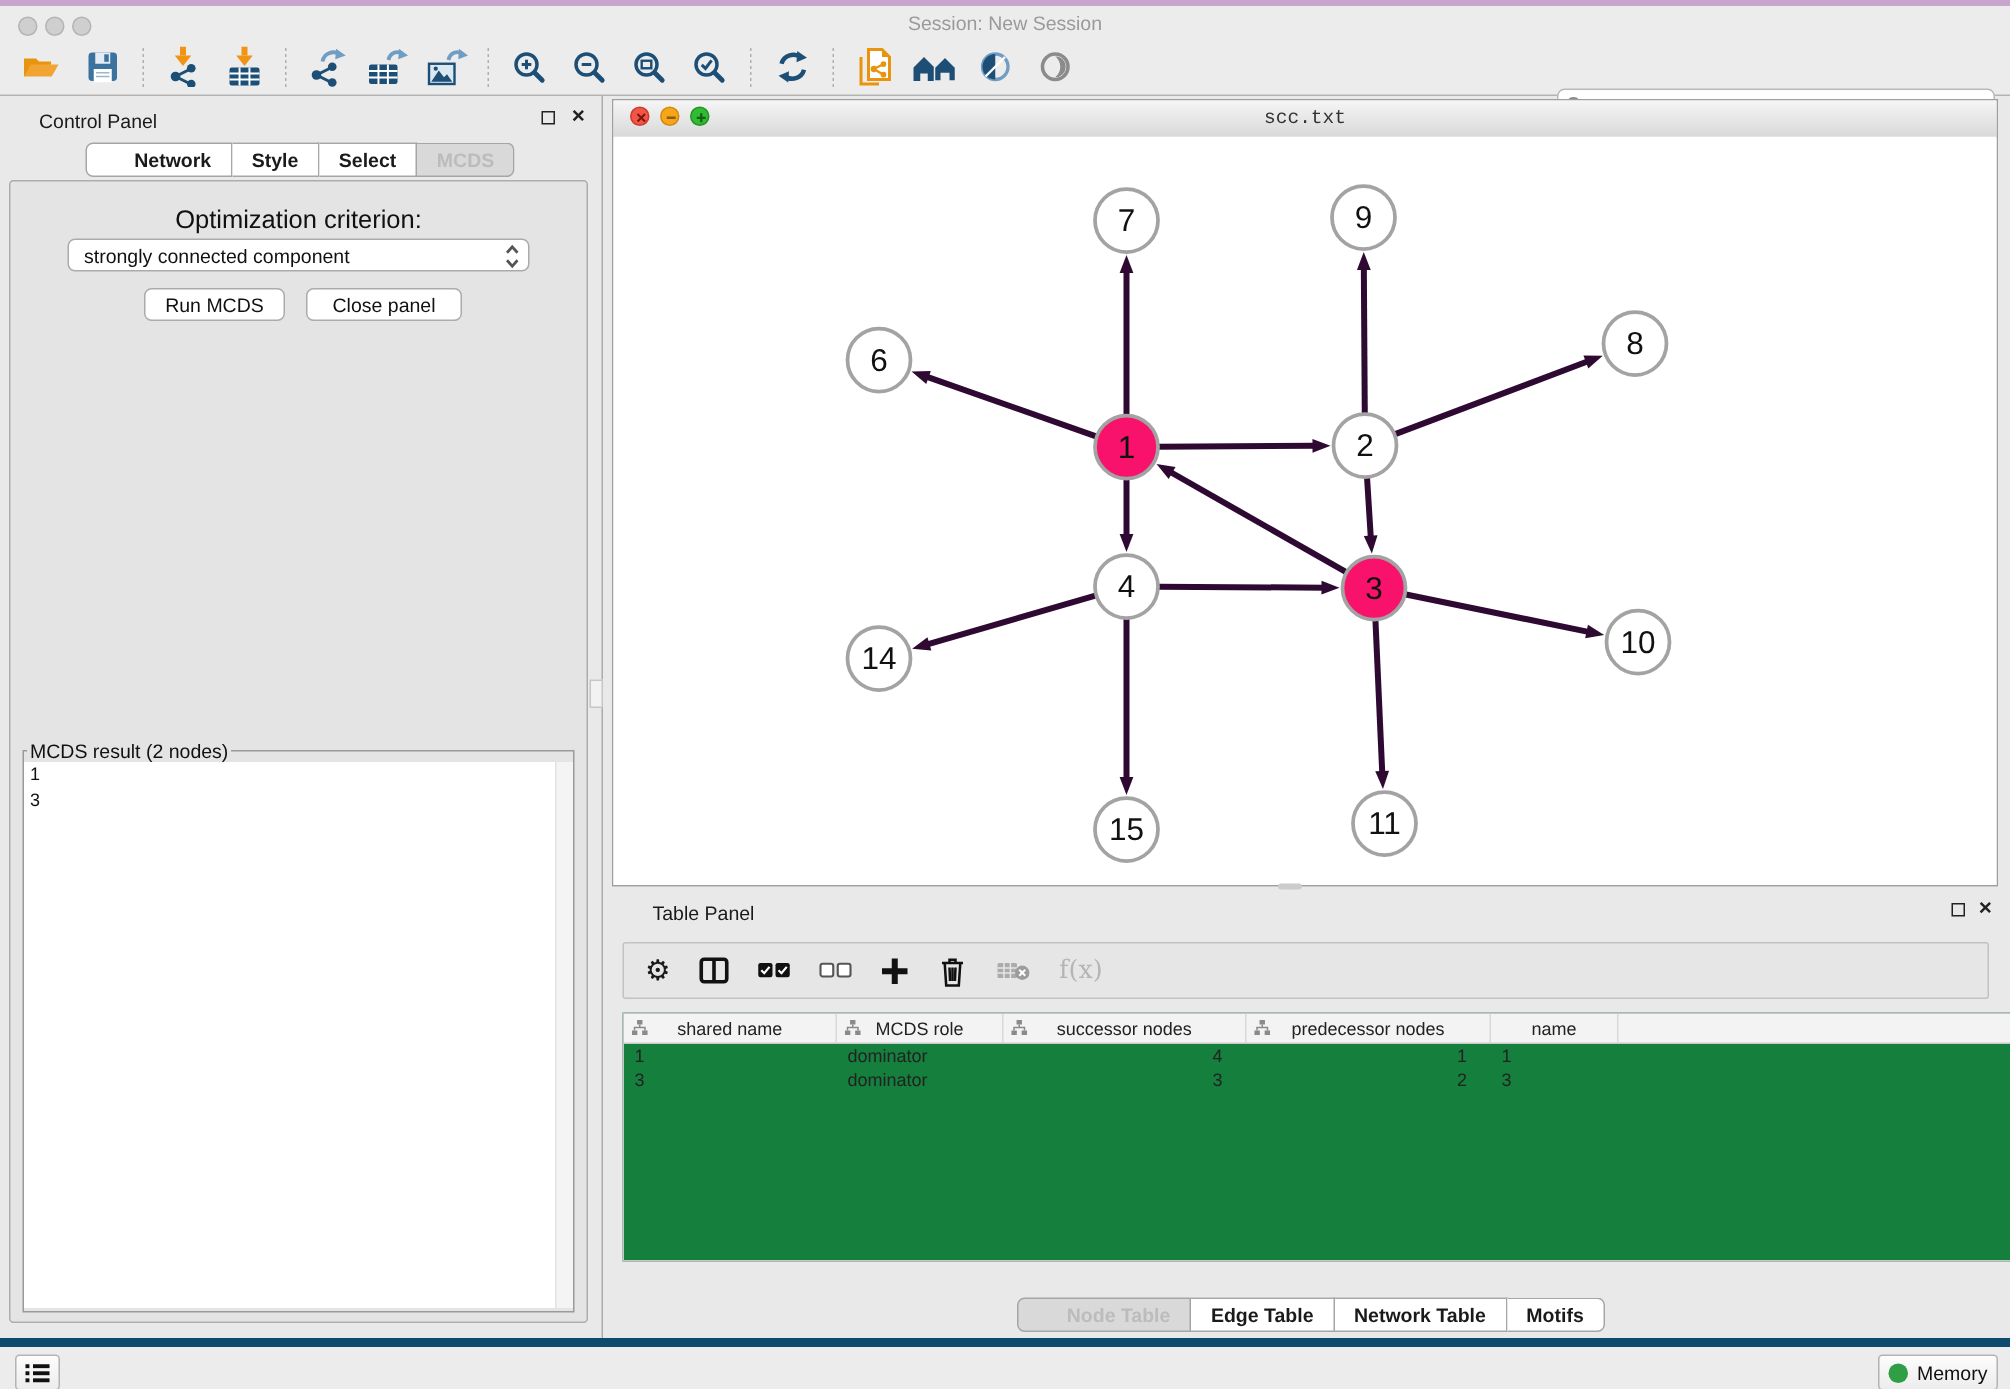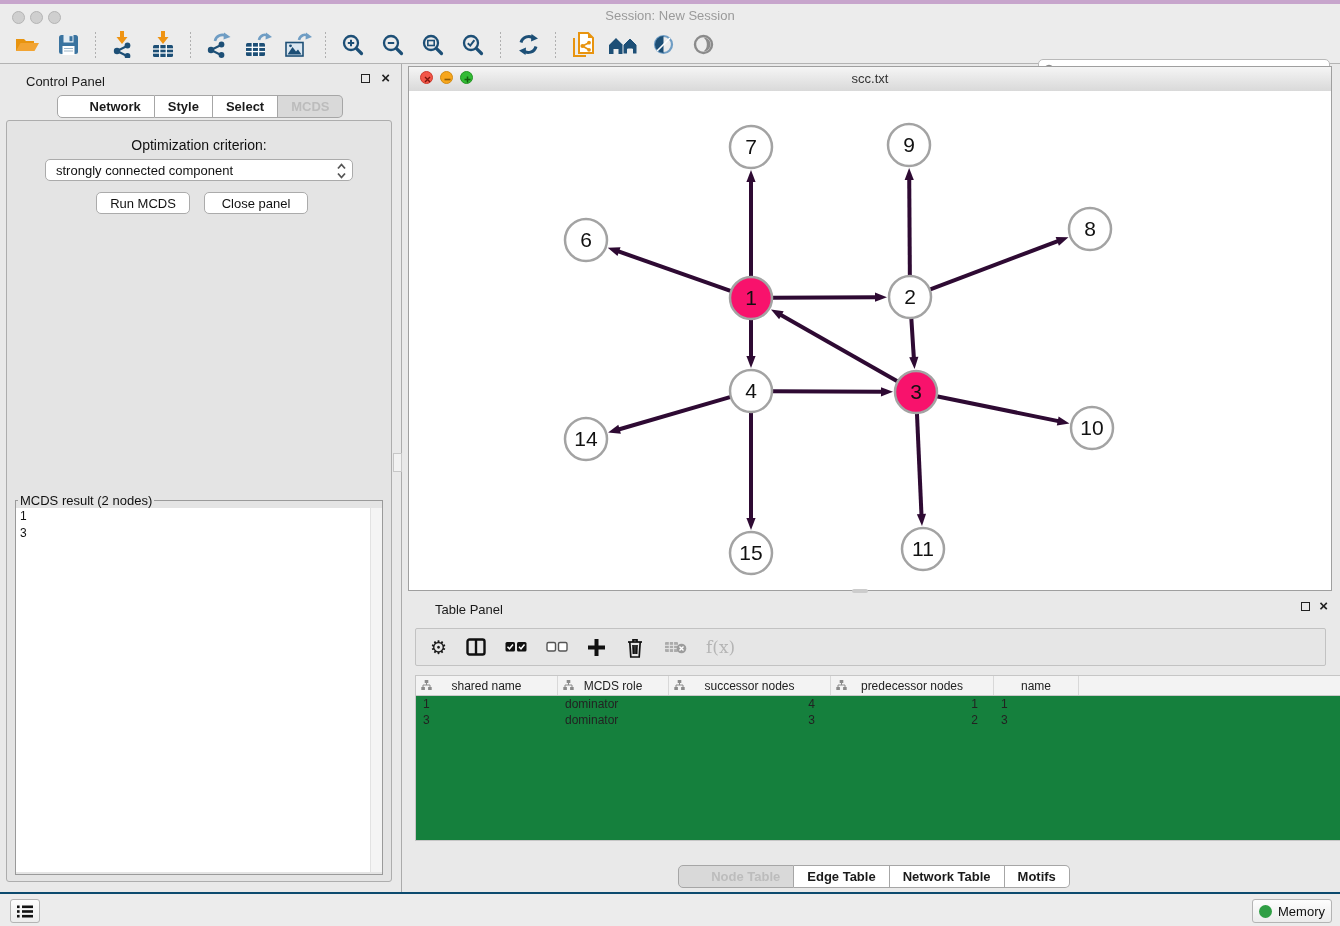--- a/index.html
+++ b/index.html
@@ -26,39 +26,39 @@
   #cp-header{position:absolute;left:8px;top:8px;right:8px;height:16px;}
   #cp-float{position:absolute;right:30px;top:10px;}
   #cp-close{position:absolute;right:10px;top:9px;}
   .seg{display:flex;}
   .seg .tab{padding:3px 13px;background:#fff;border:1px solid #a6a6a6;border-left:none;font-size:13px;font-weight:700;color:#1a1a1a;line-height:15px;white-space:nowrap;}
   .seg .tab:first-child{border-left:1px solid #a6a6a6;border-radius:5px 0 0 5px;padding-left:32px;}
   .seg .tab:last-child{border-radius:0 5px 5px 0;}
   .seg .tab.sel{background:#d9d9d9;color:#bcbcbc;border-color:#a6a6a6;}
   #cp-tabs{position:absolute;left:0;right:0;top:31px;display:flex;justify-content:center;}
   #cp-content{position:absolute;left:6px;top:56px;width:386px;bottom:10px;background:#e4e4e4;border:1px solid #adadad;border-radius:3px;box-sizing:border-box;}
-  #opt-label{position:absolute;left:0;right:0;top:16px;text-align:center;font-size:14px;color:#111;}
+  #opt-label{position:absolute;left:0;right:0;top:16px;text-align:center;font-size:17px;color:#111;}
   #criterion-select{position:absolute;left:38px;top:38px;width:308px;height:22px;background:#fff;border:1px solid #ababab;border-radius:5px;box-sizing:border-box;display:flex;align-items:center;font-size:13px;color:#111;padding-left:10px;}
   #criterion-select .stepper{position:absolute;right:5px;top:2px;}
   .btn{position:absolute;height:22px;background:#fff;border:1px solid #ababab;border-radius:5px;box-sizing:border-box;font-size:13px;color:#111;display:flex;align-items:center;justify-content:center;}
   #run-btn{left:89px;top:71px;width:94px;}
   #close-panel-btn{left:197px;top:71px;width:104px;}
   #mcds-fieldset{position:absolute;left:8px;top:372px;right:8px;bottom:6px;border:1px solid #9a9a9a;margin:0;padding:0;}
   #mcds-fieldset legend{font-size:13px;color:#111;margin-left:2px;padding:0 2px;}
   #mcds-inner{position:absolute;left:0;right:0;top:0;bottom:0;background:#fff;overflow:hidden;}
   #mcds-scroll{position:absolute;right:0;top:0;bottom:0;width:11px;background:#f4f4f4;border-left:1px solid #e2e2e2;}
   .mcds-item{font-size:12px;color:#111;padding:1px 0 1px 4px;line-height:15px;}
 
   
   #v-divider{left:401px;top:64px;width:1px;height:828px;background:#ababab;}
   #v-handle{left:393px;top:453px;width:9px;height:19px;background:#f2f2f2;border:1px solid #c6c6c6;box-sizing:border-box;}
 
   
   #net-window{left:408px;top:66px;width:924px;height:525px;background:#fff;border:1px solid #9f9f9f;box-sizing:border-box;}
-  #net-titlebar{position:absolute;left:0;top:0;right:0;height:24px;background:linear-gradient(#f5f5f5,#d9d9d9);border-bottom:1px solid #a5a5a5;}
+  #net-titlebar{position:absolute;left:0;top:0;right:0;height:24px;background:linear-gradient(#f5f5f5,#d9d9d9);border-bottom:1px solid #a5a5a5;font-family:Liberation Mono, monospace;}
   #net-title{position:absolute;left:0;right:0;top:4px;text-align:center;font-size:13px;color:#333;}
   .light{position:absolute;top:3.5px;width:13px;height:13px;border-radius:50%;box-sizing:border-box;}
   #net-canvas{position:absolute;left:0;top:24px;width:922px;height:499px;background:#fff;}
   #net-handle{left:852px;top:589px;width:16px;height:4px;background:#cccccc;border-radius:2px;}
 
   
   #table-panel{left:408px;top:595px;width:932px;height:297px;background:#e9e9e9;}
   #tp-header{position:absolute;left:9px;top:5px;right:9px;height:16px;}
   #tp-float{position:absolute;right:30px;top:7px;}
   #tp-close{position:absolute;right:12px;top:6px;}
@@ -71,21 +71,21 @@
   .th{display:flex;align-items:center;justify-content:center;font-size:12px;color:#222;border-right:1px solid #d8d8d8;box-sizing:border-box;position:relative;}
   .th .tree{position:absolute;left:5px;top:4px;}
   .tr{display:flex;height:16px;}
   .td{font-size:12px;color:#222;box-sizing:border-box;line-height:16px;white-space:nowrap;overflow:hidden;}
   .td.l{text-align:left;padding-left:7px;}
   .td.r{text-align:right;padding-right:16px;}
   #tp-tabs{position:absolute;left:0;right:0;top:270px;display:flex;justify-content:center;}
   #tp-tabs .tab{font-weight:700;}
 
   
-  #status-bar{left:0;top:892px;width:1340px;height:34px;background:#ececec;border-top:2px solid #0c4a6e;box-sizing:border-box;}
+  #status-bar{left:0;top:892px;width:1340px;height:34px;background:#ececec;border-top:6px solid #0c4a6e;box-sizing:border-box;}
   .sb-btn{position:absolute;top:5px;height:24px;background:linear-gradient(#fdfdfd,#ececec);border:1px solid #b4b4b4;border-radius:3px;box-sizing:border-box;display:flex;align-items:center;justify-content:center;}
   #list-btn{left:10px;width:30px;}
   #memory-btn{right:8px;width:80px;font-size:13px;color:#111;}
   #memory-dot{width:13px;height:13px;border-radius:50%;background:#2f9e44;margin-right:6px;}
 </style>
 </head>
 <body>
 
 <div id="app">
 

